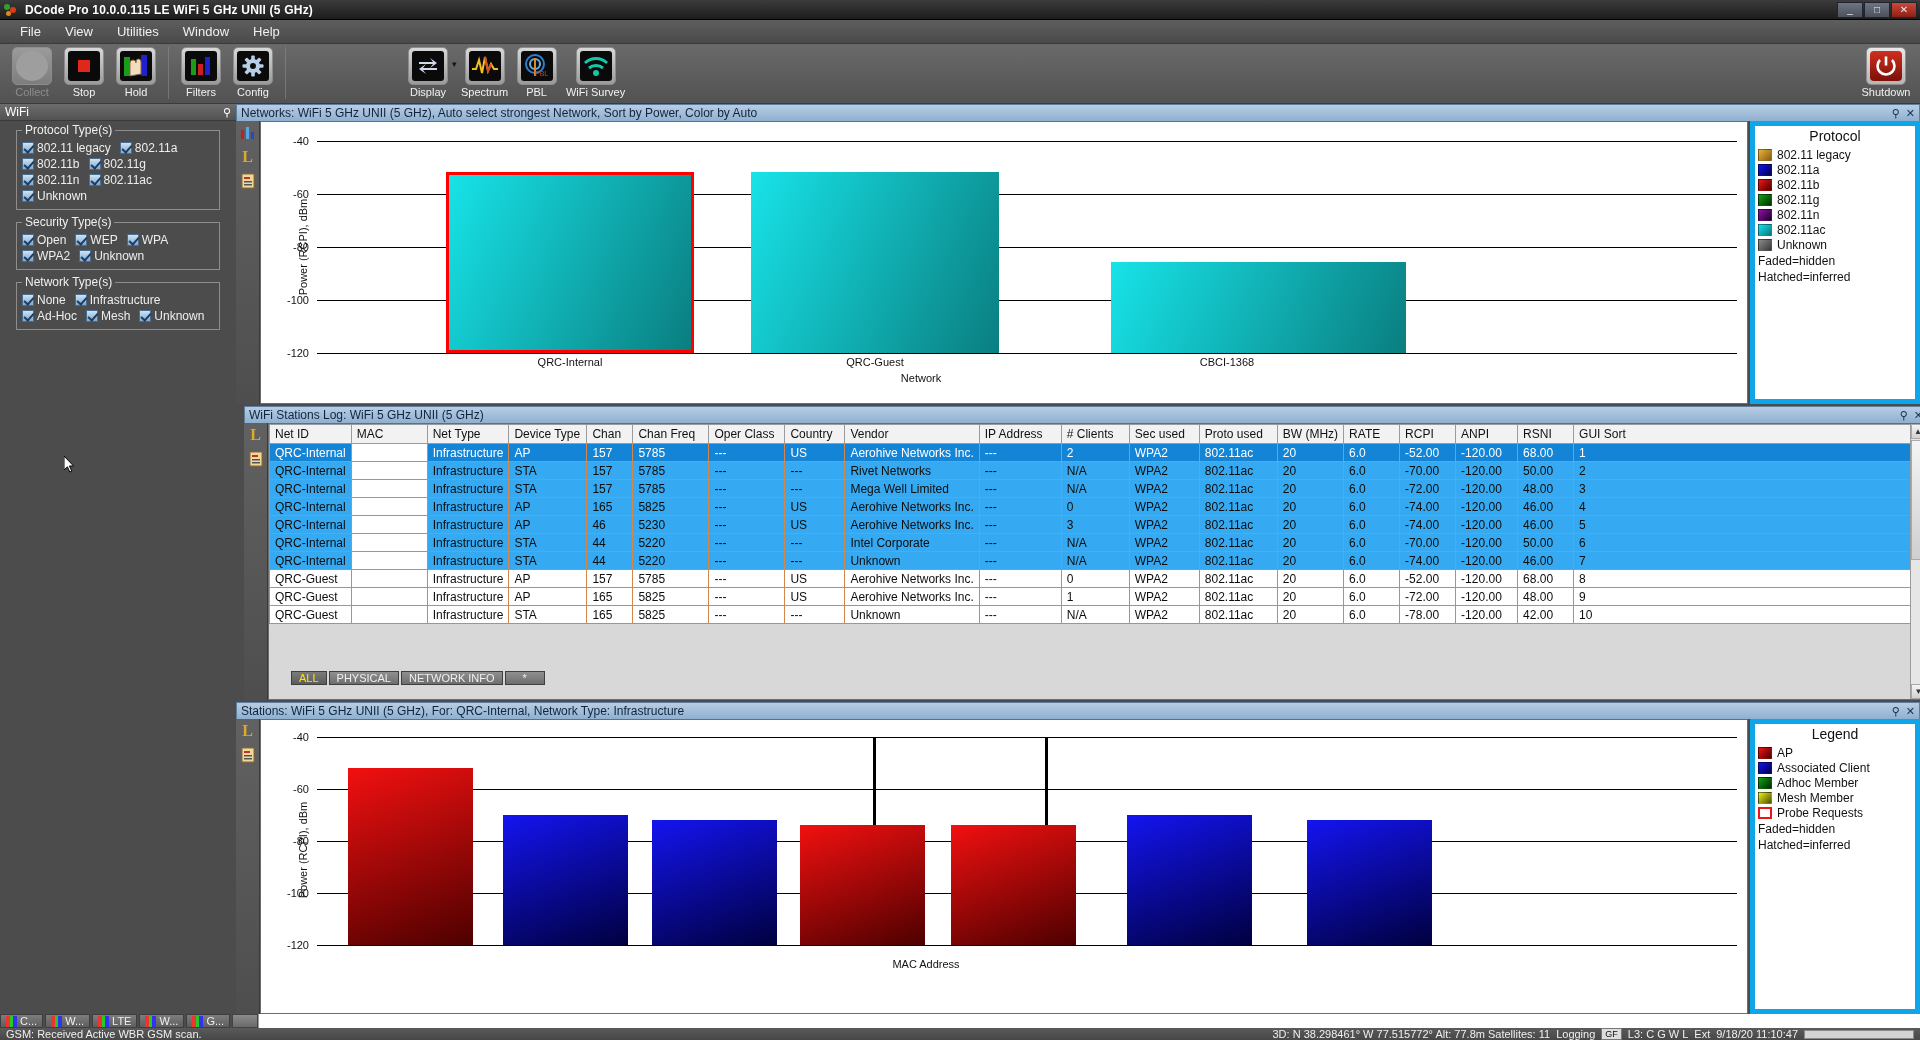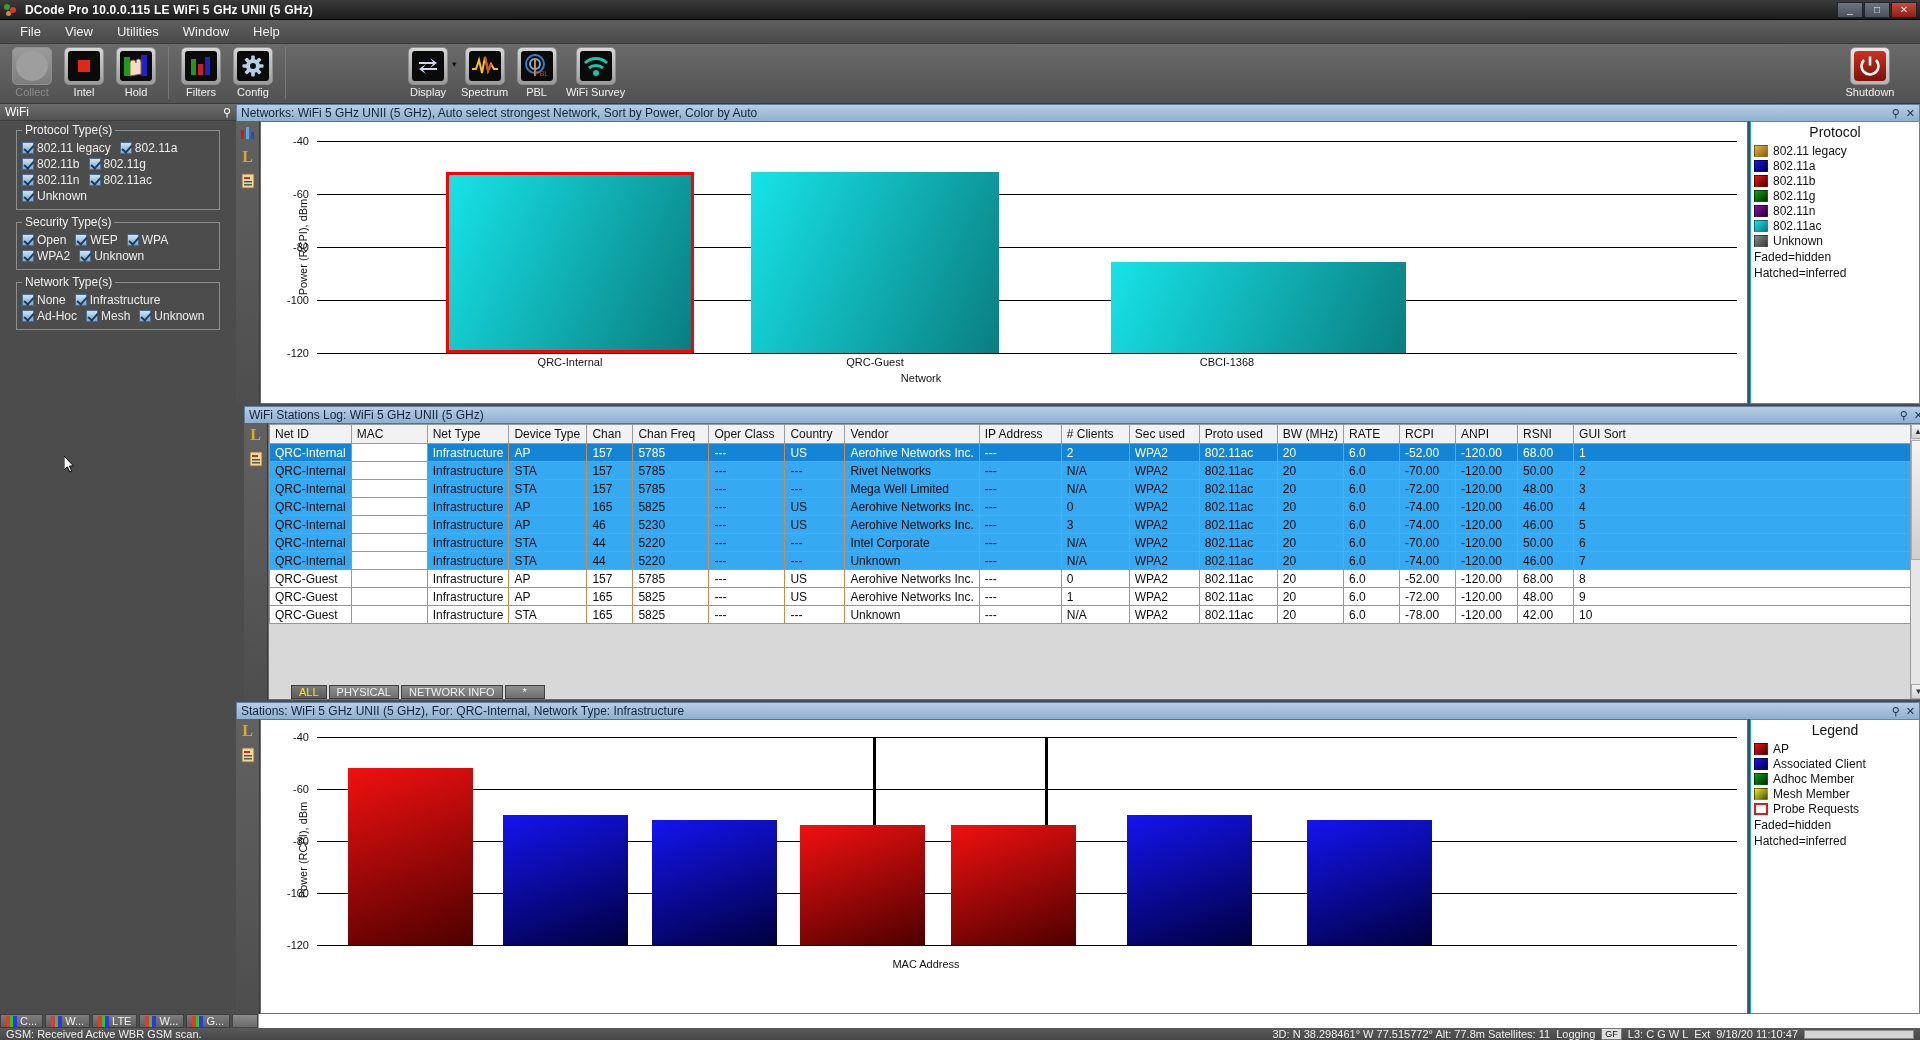--- a/index.html
+++ b/index.html
@@ -36,21 +36,21 @@
   .tbtn{width:48px;display:flex;flex-direction:column;align-items:center;margin:0 2px;cursor:default;}
   .tbtn .ic{width:40px;height:38px;border-radius:5px;border:1px solid #8d8d8d;
      background:linear-gradient(#d8d8d8,#9a9a9a);
      display:flex;align-items:center;justify-content:center;position:relative;}
   .tbtn .ic .inner{width:32px;height:30px;background:#0a0a0a;border-radius:3px;
      display:flex;align-items:center;justify-content:center;overflow:hidden;}
   .tbtn .lb{font-size:11px;color:#f2f2f2;margin-top:1px;white-space:nowrap;}
   .tbtn.disabled .lb{color:#8d8d8d;}
   .tbtn.disabled .ic{background:linear-gradient(#9b9b9b,#7d7d7d);}
   .tbtn.disabled .ic .inner{background:#9e9e9e;border-radius:50%;}
-  #shutdown{position:absolute;right:24px;top:3px;}
+  #shutdown{position:absolute;right:8px;top:3px;}
   #shutdown .ic{background:linear-gradient(#e8e8e8,#b4b4b4);}
   #shutdown .ic .inner{background:linear-gradient(#d02f1f,#7d1008);border-radius:4px;}
 
   
   #work{position:absolute;top:104px;left:0;width:1920px;height:1014px;}
 
   
   #leftdock{position:absolute;left:0;top:0;width:236px;height:910px;
      background:#4c4c4c;}
   .dock-cap{height:17px;background:linear-gradient(#6c6c6c,#525252);
@@ -90,36 +90,36 @@
 
   .yaxis-lab{position:absolute;left:2px;top:50%;transform:translateY(-50%) rotate(-90deg);
      font-size:11px;color:#111;white-space:nowrap;}
   .ytick{position:absolute;font-size:11px;color:#111;text-align:right;width:34px;}
   .grid{position:absolute;height:1px;background:#000;}
   .bar{position:absolute;}
   .xlab{position:absolute;font-size:11px;color:#111;text-align:center;transform:translateX(-50%);}
   .axname{position:absolute;font-size:11px;color:#111;transform:translateX(-50%);}
 
   
-  .legpanel{position:absolute;background:#fff;border:1px solid #0ea5e9;}
+  .legpanel{position:absolute;background:#fff;border:5px solid #0ea5e9;}
   .legtitle{text-align:center;font-size:14px;color:#111;padding:2px 0 3px 0;}
   .legrow{display:flex;align-items:center;font-size:12px;color:#111;margin:1px 0 1px 3px;}
   .legsw{width:14px;height:12px;margin-right:5px;flex:none;border:1px solid rgba(0,0,0,.25);}
   .legnote{font-size:12px;color:#111;margin:2px 0 0 3px;}
 
   
   .tblwrap{flex:1;background:#d8d8d8;border:1px solid #6d6d6d;position:relative;overflow:hidden;}
   table{border-collapse:collapse;width:100%;font-size:12px;}
   th{background:#f2f2f2;color:#111;font-weight:normal;text-align:left;
      padding:2px 5px;border:1px solid #9b9b9b;height:19px;white-space:nowrap;}
   td{padding:1px 5px;border:1px solid #d3874a;color:#0d0d0d;height:18px;white-space:nowrap;background:#fff;}
   tr.selnet td{background:#35aaf2;}
   tr.selrow td{background:#1484d6;color:#fff;}
   td.maccell{background:#fff !important;}
-  .tabs{position:absolute;left:0;bottom:0;height:14px;display:flex;align-items:flex-end;padding-left:22px;}
+  .tabs{position:absolute;left:0;bottom:14px;height:14px;display:flex;align-items:flex-end;padding-left:22px;}
   .tab{font-size:11px;padding:0px 7px;background:linear-gradient(#8f8f8f,#6e6e6e);
      border:1px solid #3f3f3f;color:#f0f0f0;margin-right:2px;height:14px;line-height:13px;}
   .tab.active{color:#ffe400;background:linear-gradient(#7b7b7b,#5c5c5c);}
   .vscroll{position:absolute;right:0;top:0;width:15px;bottom:0;background:#e6e6e6;border-left:1px solid #9b9b9b;}
   .vscroll .arw{height:15px;display:flex;align-items:center;justify-content:center;
      font-size:8px;color:#333;background:linear-gradient(#f4f4f4,#d2d2d2);border:1px solid #a9a9a9;}
   .vscroll .thumb{position:absolute;top:16px;left:0;width:15px;height:120px;
      background:linear-gradient(#f4f4f4,#cfcfcf);border:1px solid #a9a9a9;}
 
   
@@ -168,21 +168,21 @@
       <div class="lb">Collect</div>
     </div>
     <div class="tbtn">
       <div class="ic">
           <div class="inner">
         <svg width="18" height="18" viewBox="0 0 18 18">
               <rect x="3" y="3" width="12" height="12" fill="#e02818"></rect>
             </svg>
           </div>
         </div>
-      <div class="lb">Intel</div>
+      <div class="lb">Stop</div>
     </div>
     <div class="tbtn">
       <div class="ic">
           <div class="inner">
         <svg width="26" height="24" viewBox="0 0 26 24">
           <rect x="1" y="3" width="6" height="19" fill="#1a9c1a"></rect>
           <rect x="18" y="1" width="6" height="21" fill="#2020cc"></rect>
           <path d="M7 22 L7 9 q0-3 3-3 q3 0 3 3 l0 -1 q0-3 2.5-3 q2.5 0 2.5 3 l0 12 z" fill="#f3dcc0" stroke="#8a6a45"></path>
         </svg>
           </div>

